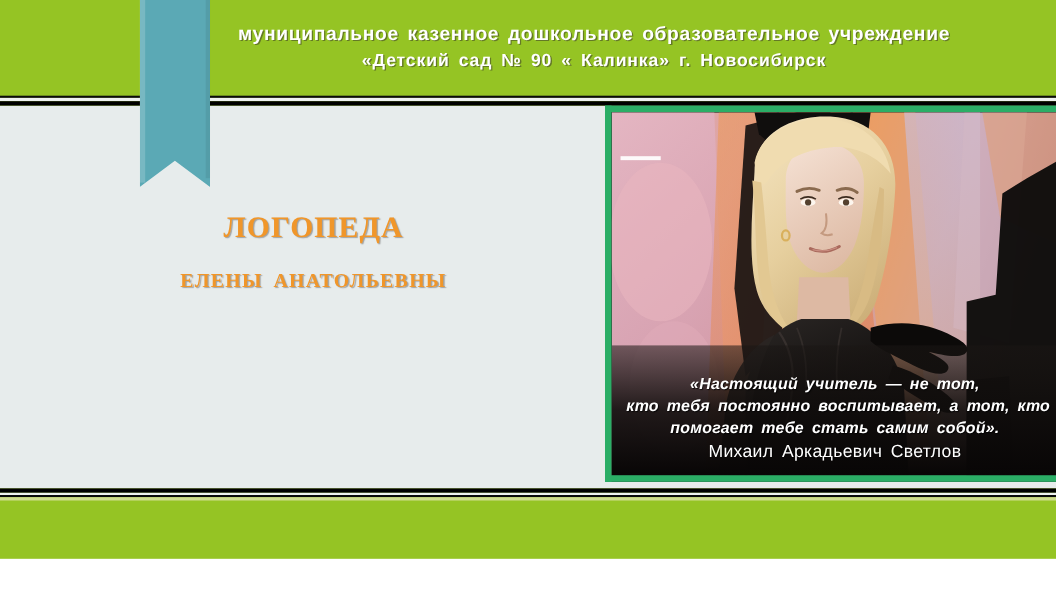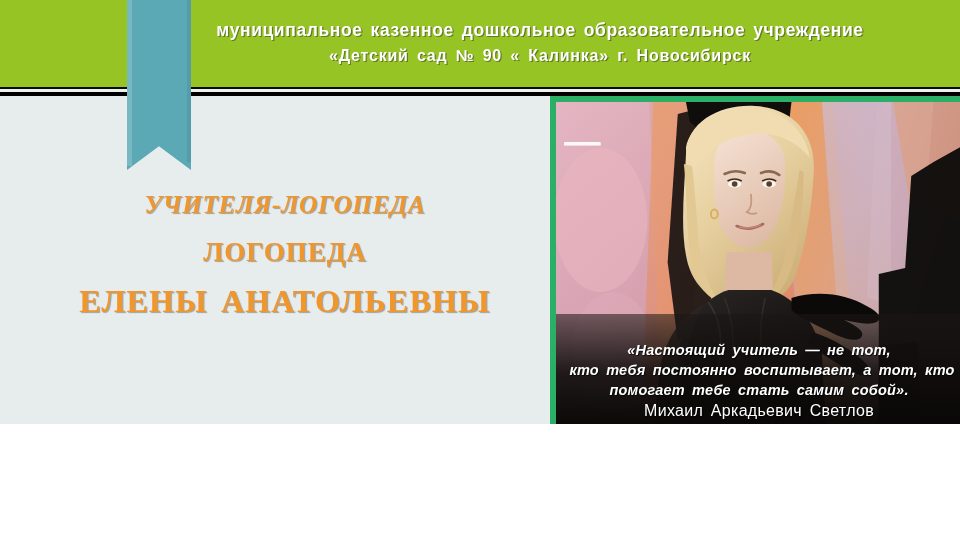--- a/index.html
+++ b/index.html
@@ -8,21 +8,21 @@
     width: 960px;
     height: 540px;
     overflow: hidden;
     background: #ffffff;
     font-family: "Liberation Sans", sans-serif;
   }
 
   #slide {
     position: relative;
     width: 960px;
-    height: 424px;
+    height: 508px;
     background: #95c424;
     overflow: hidden;
   }
 
   
 
   
   .header-block {
     position: absolute;
     left: 190px;
@@ -136,21 +136,21 @@
     font-weight: bold;
     font-size: 27px;
     line-height: 48px;
     color: #f0962a;
     letter-spacing: 1px;
     text-shadow: 1.2px 1.2px 1px rgba(130,130,130,0.7);
   }
   .t-sub3 {
     font-family: "Liberation Serif", serif;
     font-weight: bold;
-    font-size: 32px;
+    font-size: 18px;
     line-height: 50px;
     color: #f0962a;
     letter-spacing: 1.2px;
     word-spacing: 4px;
     text-shadow: 1.2px 1.2px 1px rgba(130,130,130,0.7);
   }
 
   
   .photo-frame {
     position: absolute;
@@ -225,21 +225,20 @@
     <div class="ribbon-shade"></div>
     <div class="ribbon-shade-r"></div>
   </div>
 
   <div class="header-block">
     <div class="header-line">муниципальное казенное дошкольное образовательное учреждение</div>
     <div class="header-line second">«Детский сад № 90 « Калинка» г. Новосибирск</div>
   </div>
 
   <div class="title-block">
-    <div class="t-sub1">УЧИТЕЛЯ-ЛОГОПЕДА</div>
     <div class="t-sub2">ЛОГОПЕДА</div>
     <div class="t-sub3">ЕЛЕНЫ АНАТОЛЬЕВНЫ</div>
   </div>
 
   <div class="photo-frame">
     <div class="photo-inner">
       <svg class="ph-svg" viewBox="0 0 400 330" preserveAspectRatio="none">
         <defs>
           <linearGradient id="bgA" x1="0" y1="0" x2="1" y2="0.25">
             <stop offset="0" stop-color="#d9a3ab"></stop>

